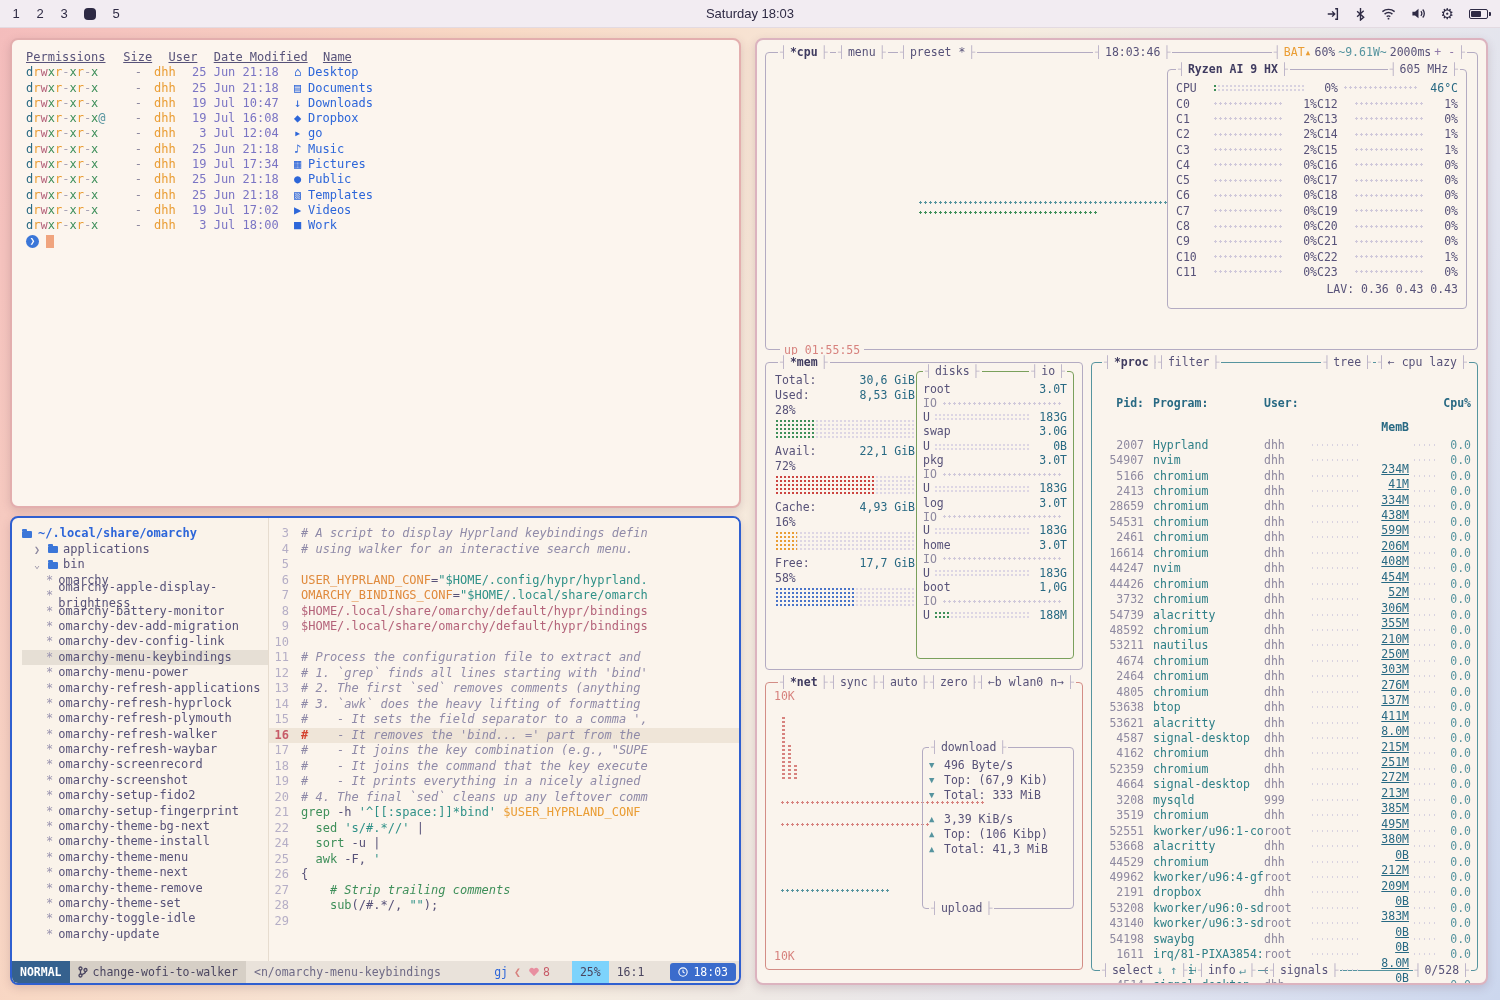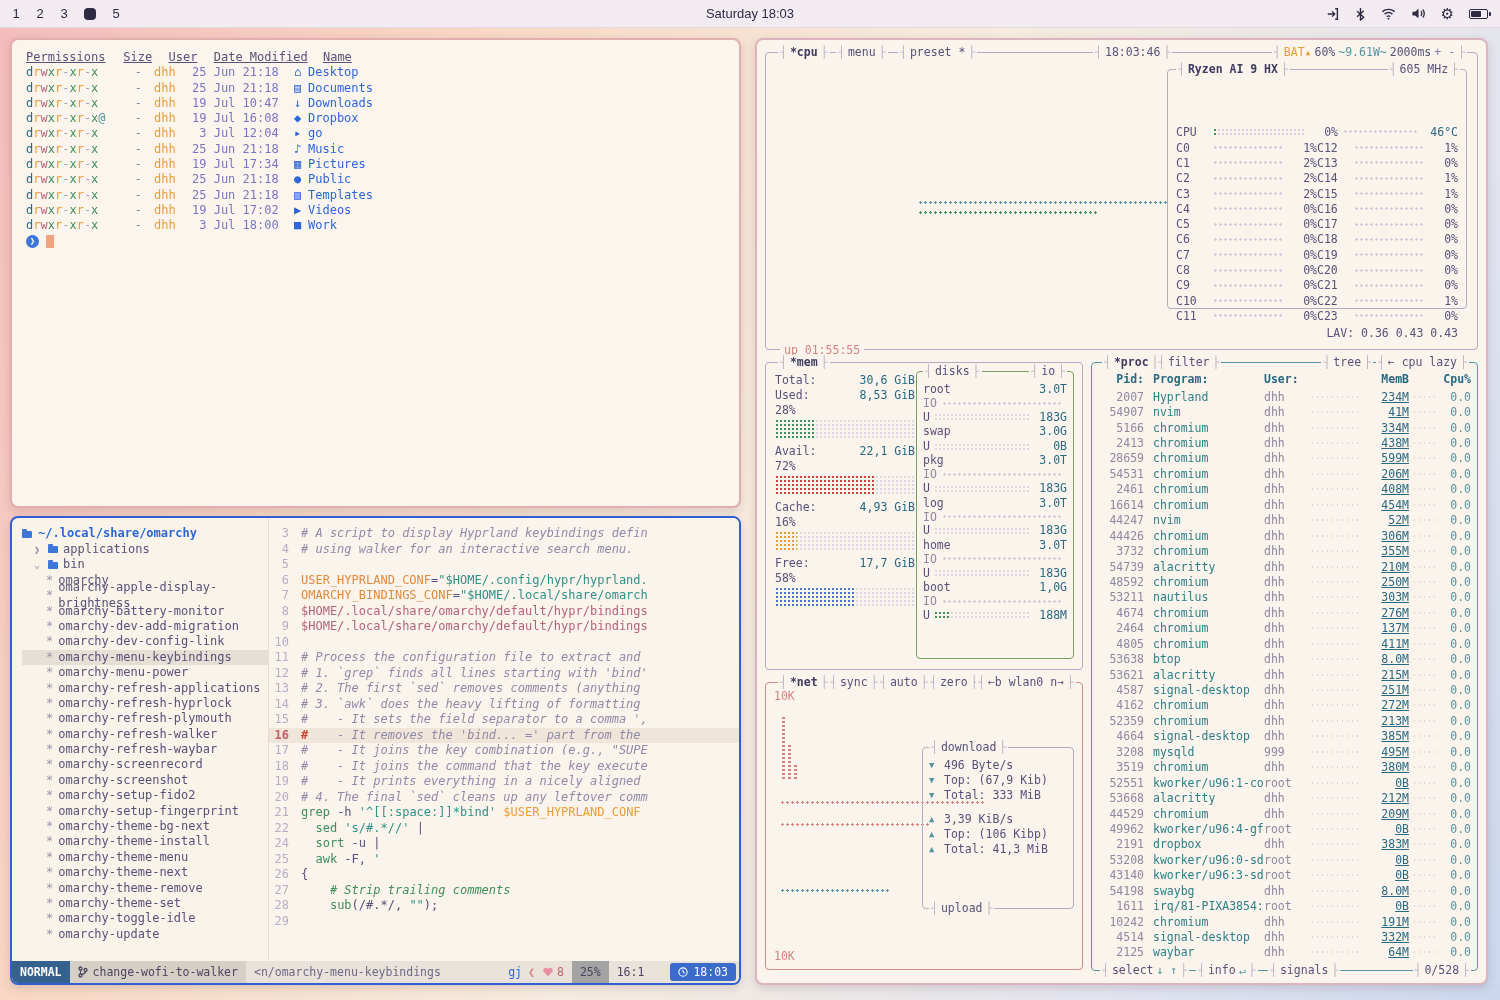--- a/index.html
+++ b/index.html
@@ -82,21 +82,21 @@
   .statusbar{height:22px;background:#e9e2da;display:flex;align-items:stretch;
     font-family:"DejaVu Sans Mono",monospace;font-size:11.5px;}
   .seg{display:flex;align-items:center;padding:0 8px;white-space:nowrap;}
   .seg.mode{background:#35618e;color:#fff;font-weight:bold;}
   .seg.branch{background:#d6cfc6;color:#4a4560;gap:5px;}
   .seg.file{color:#6e6a86;}
   .sb-spacer{flex:1;}
   .seg.keys{color:#2d66d9;padding-right:2px;}
   .chev-l{color:#d7827e;display:flex;align-items:center;padding:0 4px;}
   .seg.diag{color:#c75b68;gap:4px;padding:0 4px;}
-  .seg.pct{background:#a3a3a3;color:#4a4560;margin-left:4px;}
+  .seg.pct{background:#7dd3fc;color:#4a4560;margin-left:18px;}
   .seg.loc{color:#4a4560;}
   .seg.time{background:#3b6ccc;color:#fff;gap:5px;border-radius:3px;margin:2px 3px 2px 18px;padding:0 8px;}
 
   
   .bbody{position:absolute;inset:0;font-family:"DejaVu Sans Mono",monospace;font-size:11.5px;color:#575279;}
   .bbox{position:absolute;border:1px solid #b3abc2;border-radius:4px;background:transparent;}
   .tag{position:absolute;top:-8px;height:15px;line-height:15px;background:#faf4ed;padding:0 2px;
     display:flex;gap:3px;white-space:nowrap;font-size:11.5px;color:#575279;}
   .tag::before{content:"┤";color:#b9b1c6;}
   .tag::after{content:"├";color:#b9b1c6;}
@@ -105,21 +105,21 @@
   .cpu-box{left:8px;top:12px;right:8px;height:298px;}
   .cpu-side{position:absolute;right:10px;top:16px;width:300px;height:240px;border:1px solid #b3abc2;
     border-radius:4px;padding:9px 8px 2px 8px;}
   .crow{display:flex;height:15.3px;align-items:center;}
   .half{flex:1;display:flex;align-items:center;min-width:0;}
   .cname{width:32px;flex-shrink:0;}
   .cpct{width:28px;text-align:right;flex-shrink:0;}
   .ctemp{width:36px;text-align:right;color:#286983;flex-shrink:0;}
   .lead{flex:1;height:3px;margin:0 5px;background-image:radial-gradient(circle,#cfc8da 1px,transparent 1.2px);
     background-size:5px 3px;background-repeat:repeat-x;background-position:0 center;}
-  .cpu-total{display:flex;align-items:center;height:17px;margin-top:44px;}
+  .cpu-total{display:flex;align-items:center;height:17px;}
   .tmeter{width:92px;height:8px;margin:0 5px;position:relative;
     background-image:radial-gradient(circle,#d8d2e0 1px,transparent 1.2px);background-size:4px 4px;}
   .tmeter i{position:absolute;left:0;top:0;bottom:0;background-image:radial-gradient(circle,#3e8f5a 1px,transparent 1.2px);background-size:4px 4px;}
   .lav{text-align:right;color:#575279;height:15px;margin-top:2px;}
   .gdots{position:absolute;height:3px;background-image:radial-gradient(circle,#56949f 1px,transparent 1.2px);
     background-size:5px 3px;background-repeat:repeat-x;}
   .g1{left:152px;top:148px;width:250px;}
   .g2{left:152px;top:158px;width:180px;background-image:radial-gradient(circle,#3e8f5a 1px,transparent 1.2px);}
   .uptag{position:absolute;bottom:-8px;left:14px;background:#faf4ed;padding:0 4px;color:#d7827e;}
 
@@ -157,21 +157,21 @@
     padding:9px 6px 2px 6px;}
   .nrow{display:flex;gap:5px;height:15.3px;align-items:center;white-space:nowrap;}
   .narrow{color:#56949f;font-size:9px;width:10px;}
 
   .proc-box{left:334px;top:322px;right:8px;height:609px;border-color:#56949f;}
   .proc-head{display:flex;align-items:center;padding:9px 6px 3px 6px;color:#286983;font-weight:bold;}
   .prow{display:flex;align-items:center;height:15.45px;padding:0 6px;white-space:nowrap;}
   .p-pid{width:46px;text-align:right;flex-shrink:0;}
   .p-prog{width:120px;padding-left:9px;flex-shrink:0;overflow:hidden;}
   .p-user{width:42px;flex-shrink:0;}
-  .p-mem{width:44px;text-align:right;flex-shrink:0;}
+  .p-mem{width:44px;text-align:right;flex-shrink:0;margin-top:48px;}
   .p-cpu{width:32px;text-align:right;flex-shrink:0;}
   .plead{flex:1;height:2px;margin:0 4px;background-image:radial-gradient(circle,#d8d2e0 .8px,transparent 1px);
     background-size:5px 2px;background-repeat:repeat-x;}
   .plead2{width:24px;height:2px;margin:0 3px;background-image:radial-gradient(circle,#d8d2e0 .8px,transparent 1px);
     background-size:5px 2px;background-repeat:repeat-x;}
   .prow .p-pid{color:#8e89a0;}
   .prow .p-prog{color:#2d7f87;}
   .prow .p-user{color:#8e89a0;}
   .prow .p-mem{color:#286983;text-decoration:underline;}
   .prow .p-cpu{color:#56949f;}

